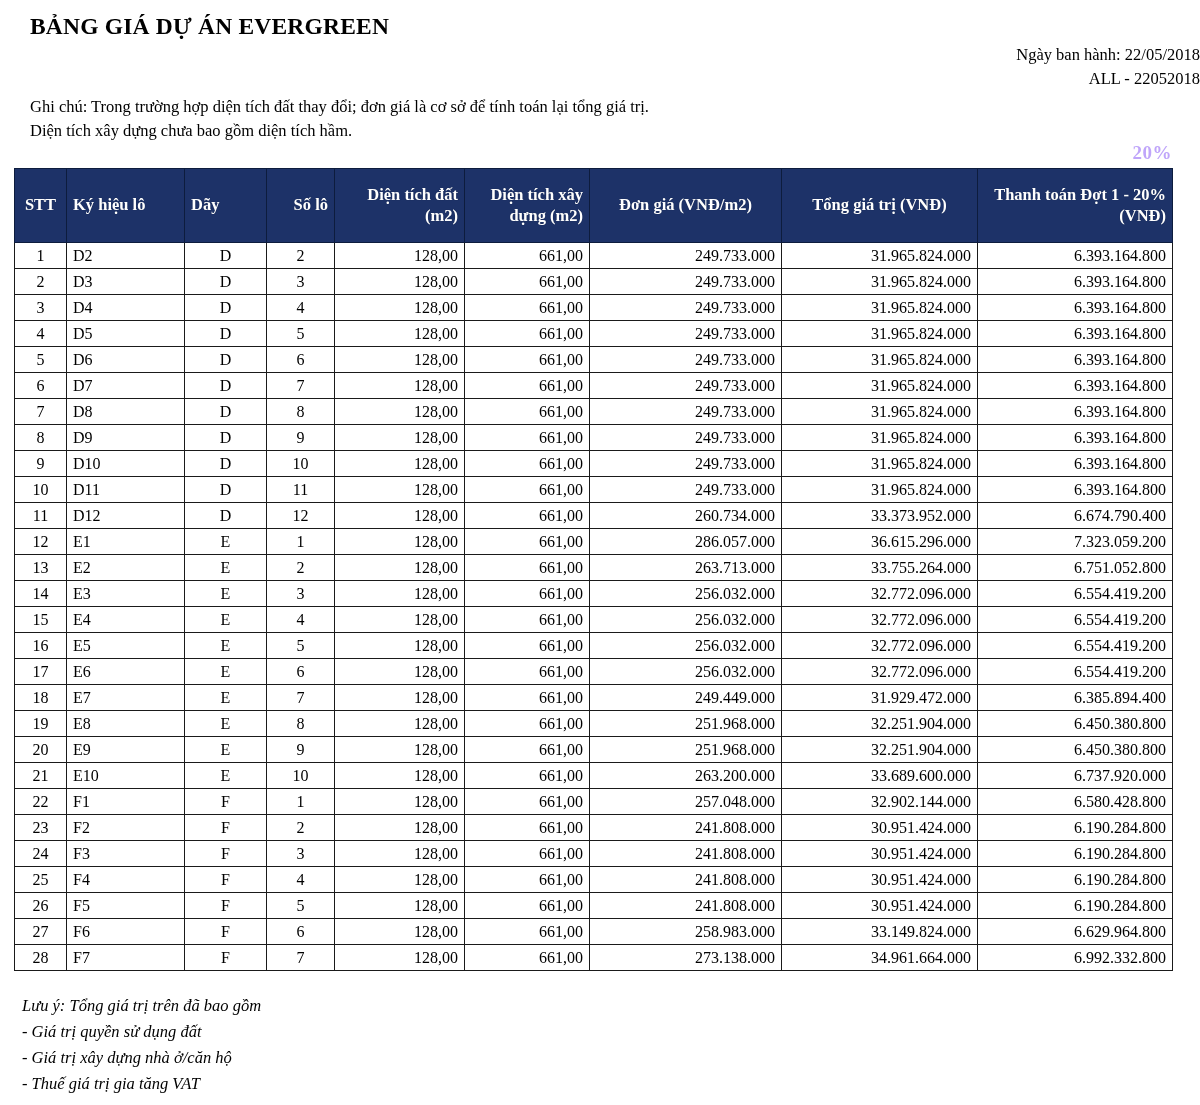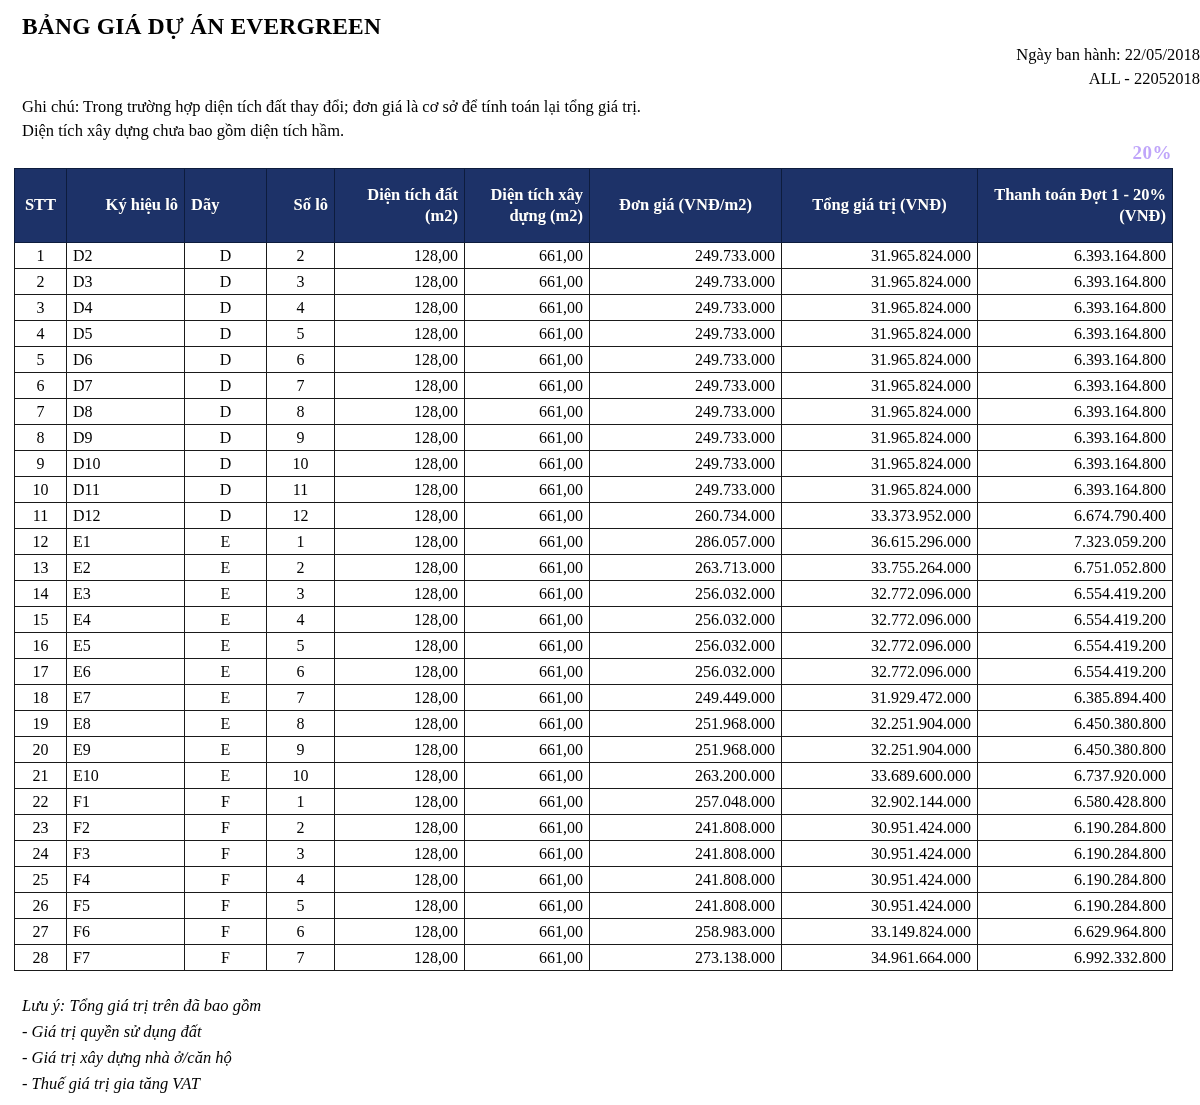--- a/index.html
+++ b/index.html
@@ -20,20 +20,21 @@
     position: relative;
     width: 1200px;
     height: 1105px;
     box-sizing: border-box;
     padding: 0;
   }
 
   
   .doc-header {
     padding: 12px 0 0 22px;
+    margin-left: 8px;
   }
   .doc-title {
     font-size: 23.5px;
     font-weight: bold;
     letter-spacing: 0.2px;
     line-height: 1.2;
     margin: 0 0 3px 0;
   }
   .doc-line {
     font-size: 16.5px;
@@ -89,21 +90,21 @@
     background: #1d3268;
     color: #ffffff;
     font-weight: bold;
     font-size: 16.5px;
     height: 74px;
     vertical-align: middle;
     border-color: #0d1c3d;
     text-shadow: 0 0 1px rgba(0,0,0,0.35);
   }
   thead th.h-stt      { text-align: center; }
-  thead th.h-kyhieu   { text-align: right; }
+  thead th.h-kyhieu   { text-align: left; }
   thead th.h-day      { text-align: left; }
   thead th.h-solo     { text-align: right; }
   thead th.h-right    { text-align: right; }
   thead th.h-center   { text-align: center; }
 
   table.price tbody td {
     height: 26px;
     vertical-align: middle;
     background: #ffffff;
   }

